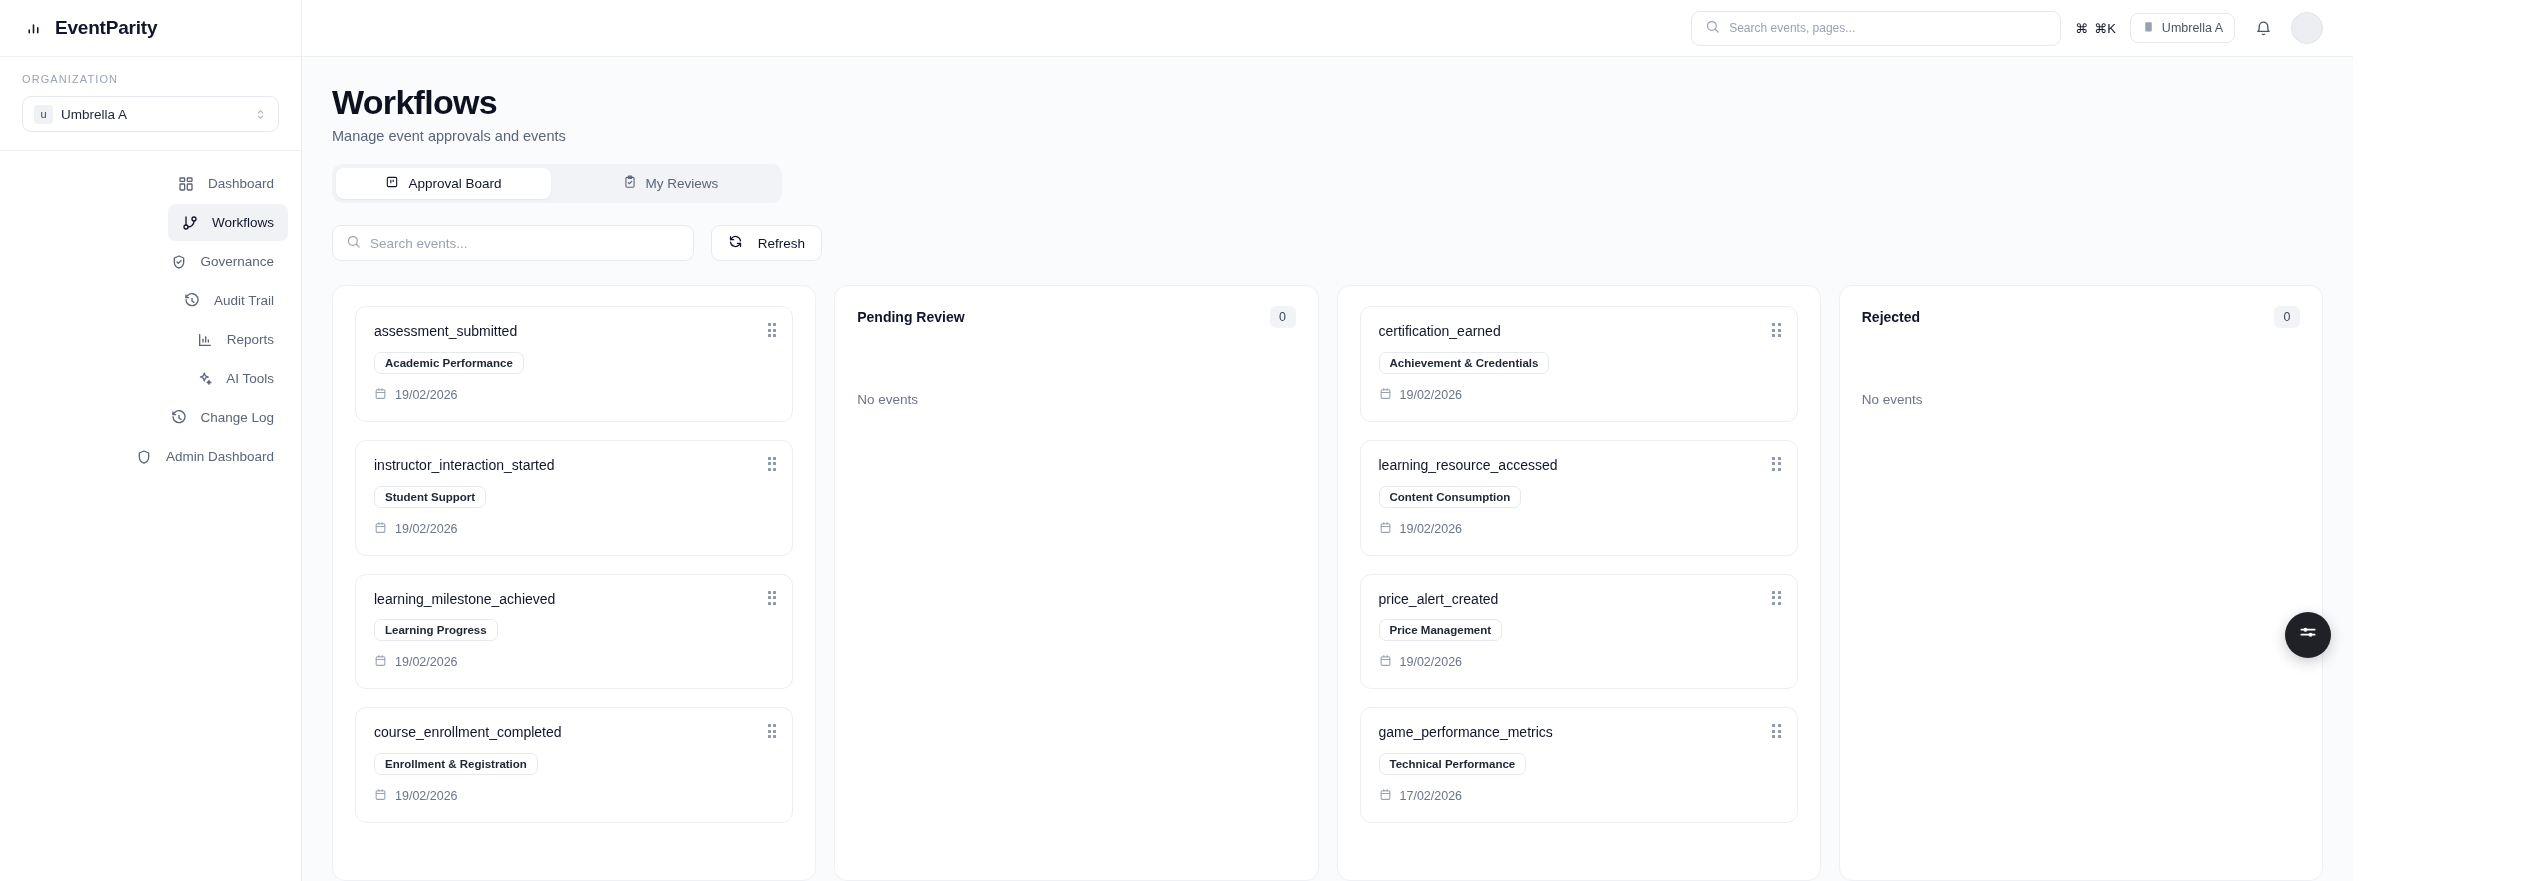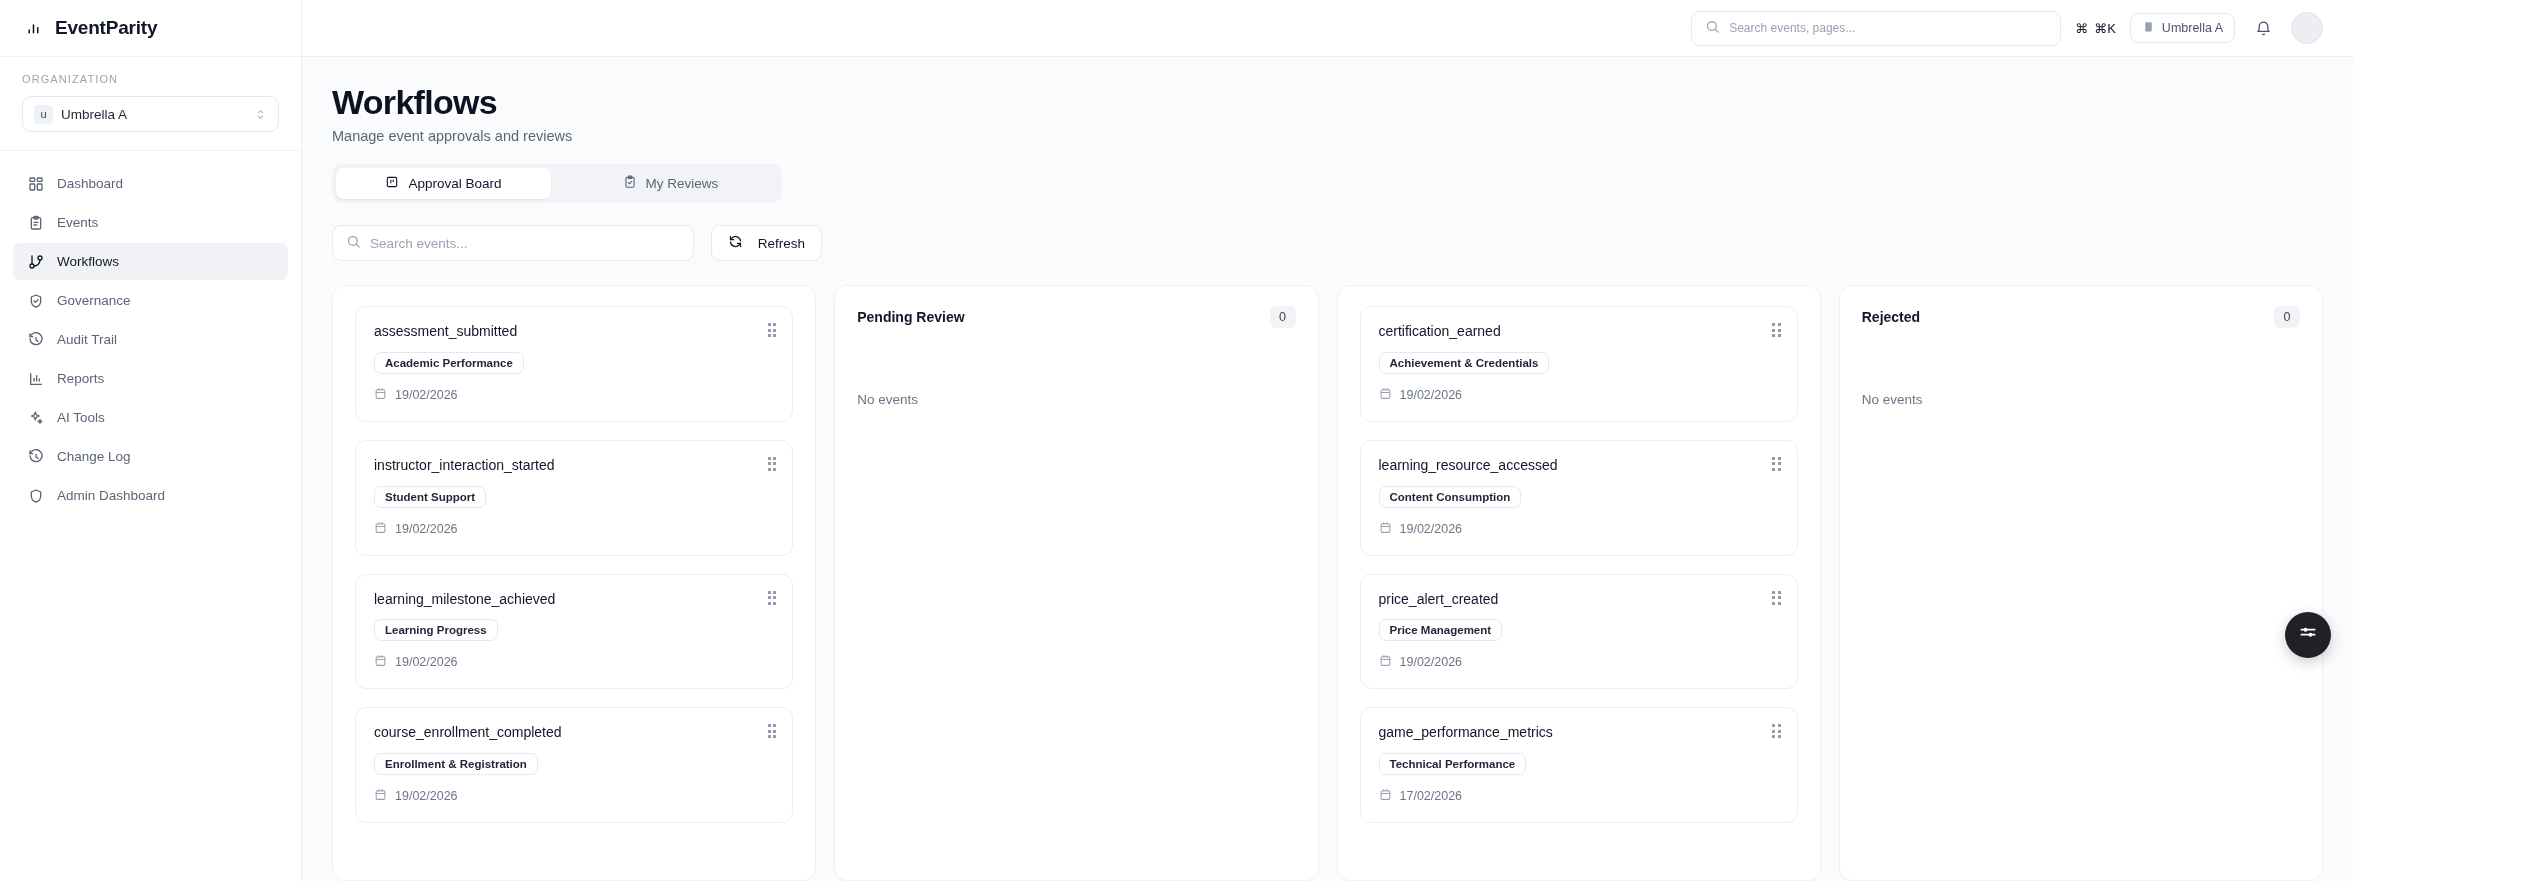--- a/index.html
+++ b/index.html
@@ -36,21 +36,21 @@
     gap: 8px; cursor: pointer;
   }
   .org-avatar {
     width: 19px; height: 19px; border-radius: 4px; background: #eef1f6;
     color: #3d4759; font-size: 11px; font-weight: 500;
     display: flex; align-items: center; justify-content: center;
   }
   .org-name { font-size: 13.5px; color: #1e2535; flex: 1; }
   .org-chevrons { color: #aeb6c4; display: flex; align-items: center; }
 
-  .nav { padding: 14px 13px; display: flex; flex-direction: column; gap: 2px; }
+  .nav { padding: 14px 13px; display: flex; flex-direction: column; gap: 2px; align-items: flex-end; }
   .nav-item {
     height: 37px; display: flex; align-items: center; gap: 13px;
     padding: 0 14px; border-radius: 8px; cursor: pointer;
     color: #5b6578; font-size: 13.5px;
   }
   .nav-item .nav-ico { width: 17px; height: 17px; display:flex; align-items:center; justify-content:center; flex: 0 0 17px; }
   .nav-item.active { background: #f1f2f5; color: #11162a; font-weight: 400; }
 
   
   .main { flex: 1; height: 881px; display: flex; flex-direction: column; background: #fafbfc; position: relative; }
@@ -187,31 +187,20 @@
         <span class="nav-ico">
           <svg width="16" height="16" viewBox="0 0 24 24" fill="none" stroke="currentColor" stroke-width="2">
               <rect x="3" y="3" width="7" height="5" rx="1"></rect>
               <rect x="14" y="3" width="7" height="5" rx="1"></rect>
               <rect x="3" y="12" width="7" height="9" rx="1"></rect>
               <rect x="14" y="12" width="7" height="9" rx="1"></rect>
             </svg>
         </span>
         <span>Dashboard</span>
       </div>
-      <div class="nav-item">
-        <span class="nav-ico">
-          <svg width="16" height="16" viewBox="0 0 24 24" fill="none" stroke="currentColor" stroke-width="2" stroke-linecap="round">
-              <rect x="5" y="4" width="14" height="17" rx="2"></rect>
-              <rect x="9" y="2" width="6" height="4" rx="1"></rect>
-              <line x1="9" y1="11" x2="15" y2="11"></line>
-              <line x1="9" y1="15" x2="13" y2="15"></line>
-            </svg>
-        </span>
-        <span>Events</span>
-      </div>
       <div class="nav-item active">
         <span class="nav-ico">
           <svg width="16" height="16" viewBox="0 0 24 24" fill="none" stroke="currentColor" stroke-width="2" stroke-linecap="round" stroke-linejoin="round">
               <line x1="6" y1="3" x2="6" y2="15"></line>
               <circle cx="18" cy="6" r="3"></circle>
               <circle cx="6" cy="18" r="3"></circle>
               <path d="M18 9a9 9 0 0 1-9 9"></path>
             </svg>
         </span>
         <span>Workflows</span>
@@ -305,21 +294,21 @@
             <path d="M18 9a6 6 0 1 0-12 0c0 6-2 7-2 7h16s-2-1-2-7"></path>
             <path d="M10.5 20a2 2 0 0 0 3 0"></path>
           </svg>
       </div>
       <div class="avatar-circle"></div>
     </header>
 
     <div class="content">
 
       <h1 class="page-title">Workflows</h1>
-      <div class="page-sub">Manage event approvals and reviews</div>
+      <div class="page-sub">Manage event approvals and events</div>
 
       <div class="tabs">
         <div class="tab active">
           <span>
             <svg width="14" height="14" viewBox="0 0 24 24" fill="none" stroke="currentColor" stroke-width="1.9">
                 <rect x="4" y="4" width="16" height="16" rx="2"></rect>
                 <line x1="10" y1="8" x2="10" y2="14"></line>
                 <line x1="14" y1="8" x2="14" y2="12"></line>
               </svg>
           </span>

